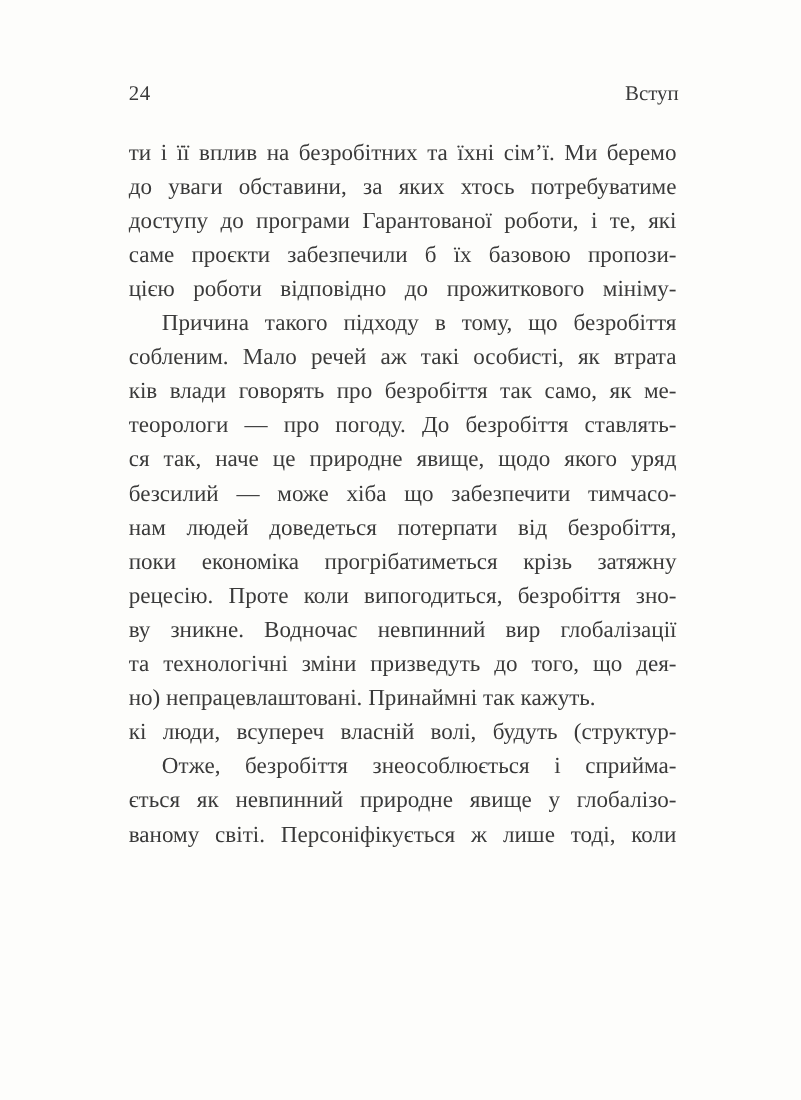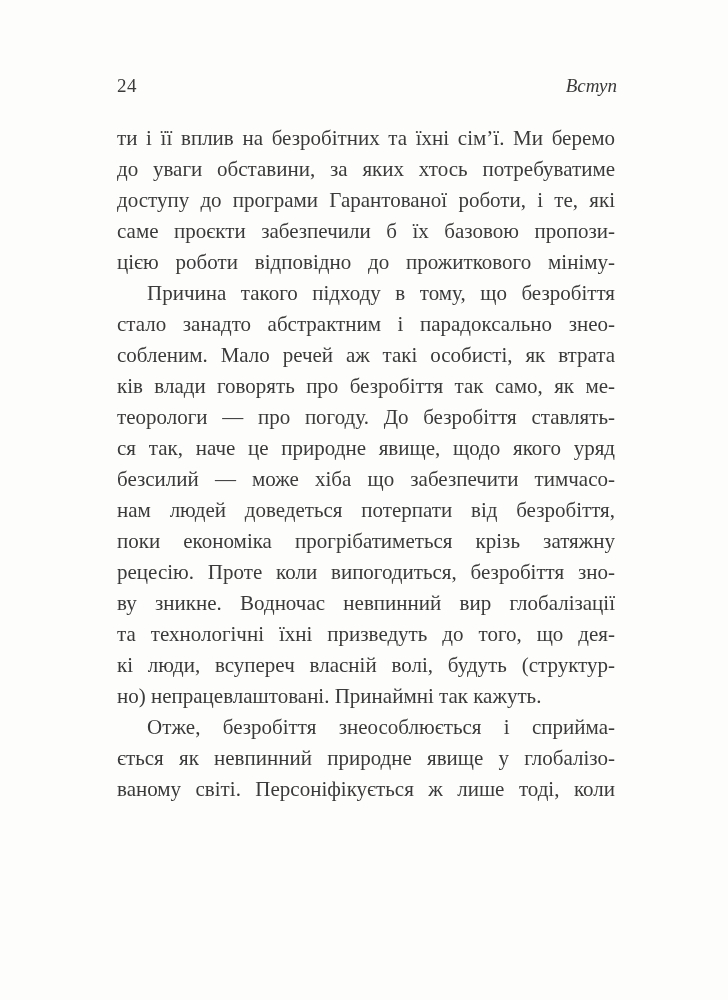--- a/index.html
+++ b/index.html
@@ -29,21 +29,20 @@
     justify-content: space-between;
     align-items: baseline;
     font-size: 19px;
     line-height: 19px;
   }
   .page-number {
     font-style: normal;
     letter-spacing: 0.5px;
   }
   .running-head {
-    font-style: italic;
     text-align: right;
   }
   .body-text {
     position: absolute;
     top: 123px;
     left: 117px;
     width: 498px;
     font-size: 21px;
     line-height: 31px;
   }
@@ -71,31 +70,30 @@
   </div>
 
   <div class="body-text">
 
   <div class="line">ти і її вплив на безробітних та їхні сім’ї. Ми беремо</div>
       <div class="line">до уваги обставини, за яких хтось потребуватиме</div>
       <div class="line">доступу до програми Гарантованої роботи, і те, які</div>
       <div class="line">саме проєкти забезпечили б їх базовою пропози-</div>
       <div class="line">цією роботи відповідно до прожиткового мініму-</div>
       <div class="line indent">Причина такого підходу в тому, що безробіття</div>
-      <div class="line">стало занадто абстрактним і парадоксально знео-</div>
       <div class="line">собленим. Мало речей аж такі особисті, як втрата</div>
       <div class="line">ків влади говорять про безробіття так само, як ме-</div>
       <div class="line">теорологи — про погоду. До безробіття ставлять-</div>
       <div class="line">ся так, наче це природне явище, щодо якого уряд</div>
       <div class="line">безсилий — може хіба що забезпечити тимчасо-</div>
       <div class="line">нам людей доведеться потерпати від безробіття,</div>
       <div class="line">поки економіка прогрібатиметься крізь затяжну</div>
       <div class="line">рецесію. Проте коли випогодиться, безробіття зно-</div>
       <div class="line">ву зникне. Водночас невпинний вир глобалізації</div>
-      <div class="line">та технологічні їхні призведуть до того, що дея-</div>
+      <div class="line">та технологічні зміни призведуть до того, що дея-</div>
+      <div class="line last">но) непрацевлаштовані. Принаймні так кажуть.</div>
       <div class="line">кі люди, всупереч власній волі, будуть (структур-</div>
-      <div class="line last">но) непрацевлаштовані. Принаймні так кажуть.</div>
       <div class="line indent">Отже, безробіття знеособлюється і сприйма-</div>
       <div class="line">ється як невпинний природне явище у глобалізо-</div>
       <div class="line">ваному світі. Персоніфікується ж лише тоді, коли</div>
     </div>
 
 </div>
 
 </body></html>

